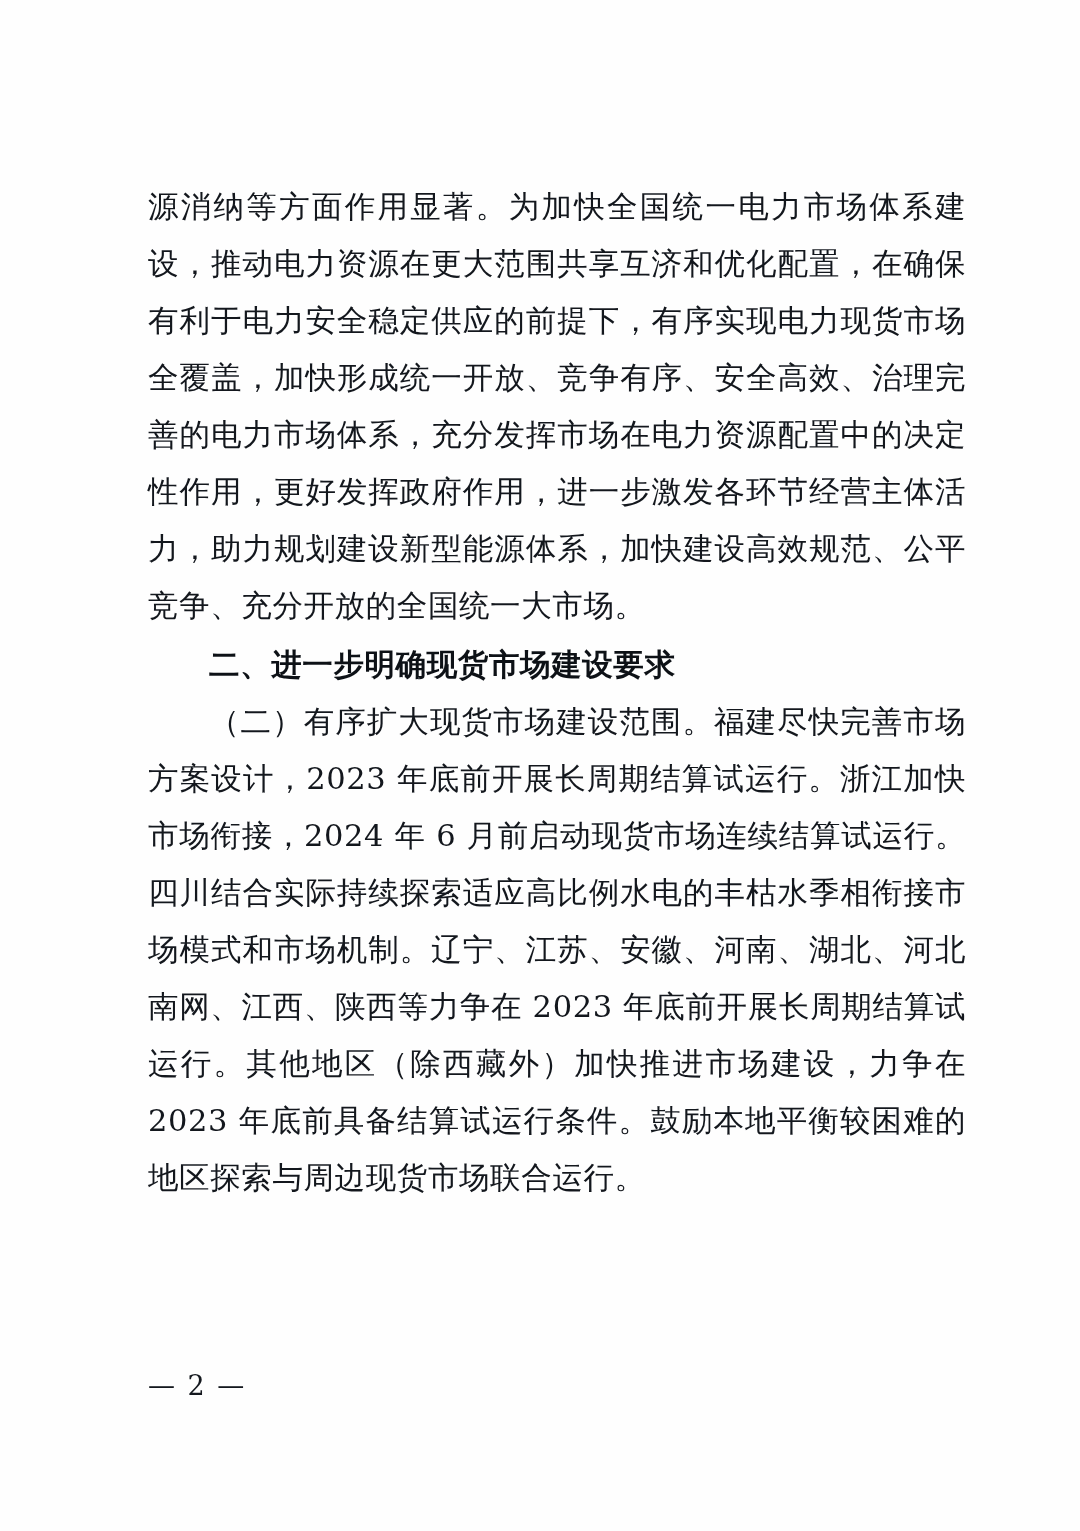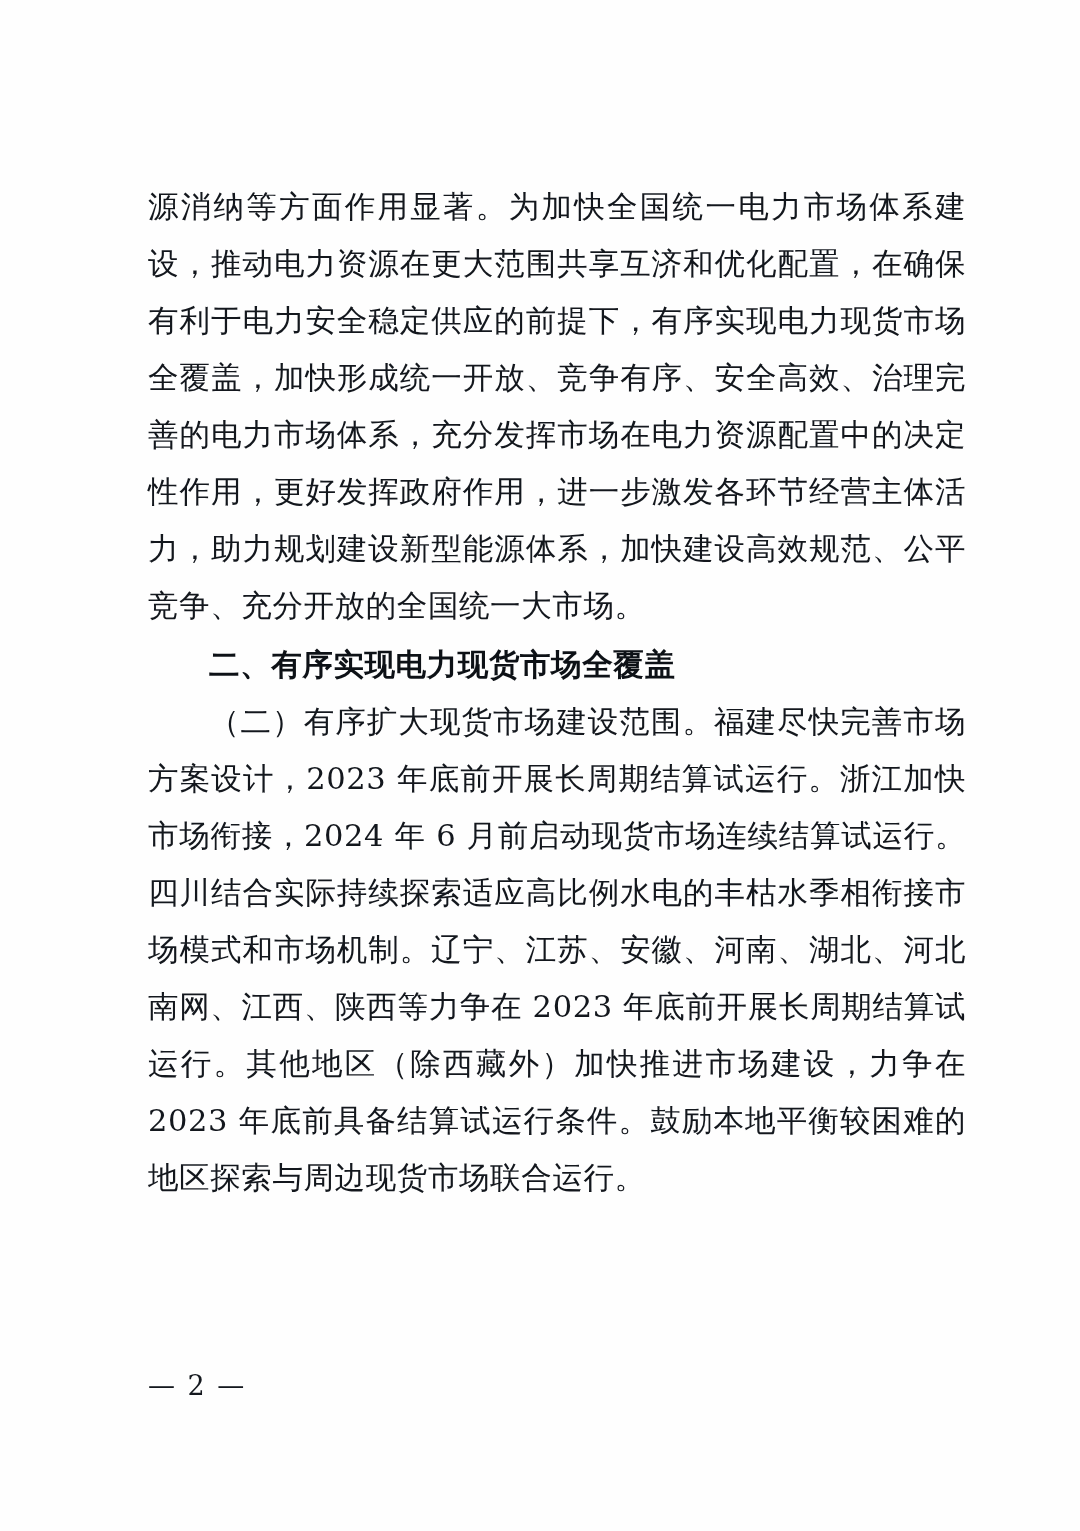--- a/index.html
+++ b/index.html
@@ -62,21 +62,21 @@
 <body>
 
 <div class="page">
 
   <div class="content">
 
     <p class="para">源消纳等方面作用显著。为加快全国统一电力市场体系建设，推动电力资源在更大范围共享互济和优化配置，在确保有利于电力安全稳定供应的前提下，有序实现电力现货市场全覆盖，加快形成统一开放、竞争有序、安全高效、治理完善的电力市场体系，充分发挥市场在电力资源配置中的决定性作用，更好发挥政府作用，进一步激发各环节经营主体活力，助力规划建设新型能源体系，加快建设高效规范、公平竞争、充分开放的全国统一大市场。</p>
 
     <div class="spacer-sm"></div>
 
-    <h2 class="heading">二、有序实现电力现货市场全覆盖</h2>
+    <h2 class="heading">二、进一步明确现货市场建设要求</h2>
 
 
     <p class="para indent">（二）有序扩大现货市场建设范围。福建尽快完善市场方案设计，2023 年底前开展长周期结算试运行。浙江加快市场衔接，2024 年 6 月前启动现货市场连续结算试运行。四川结合实际持续探索适应高比例水电的丰枯水季相衔接市场模式和市场机制。辽宁、江苏、安徽、河南、湖北、河北南网、江西、陕西等力争在 2023 年底前开展长周期结算试运行。其他地区（除西藏外）加快推进市场建设，力争在 2023 年底前具备结算试运行条件。鼓励本地平衡较困难的地区探索与周边现货市场联合运行。</p>
 
   </div>
 
   <div class="footer">— 2 —</div>
 
 </div>
 

